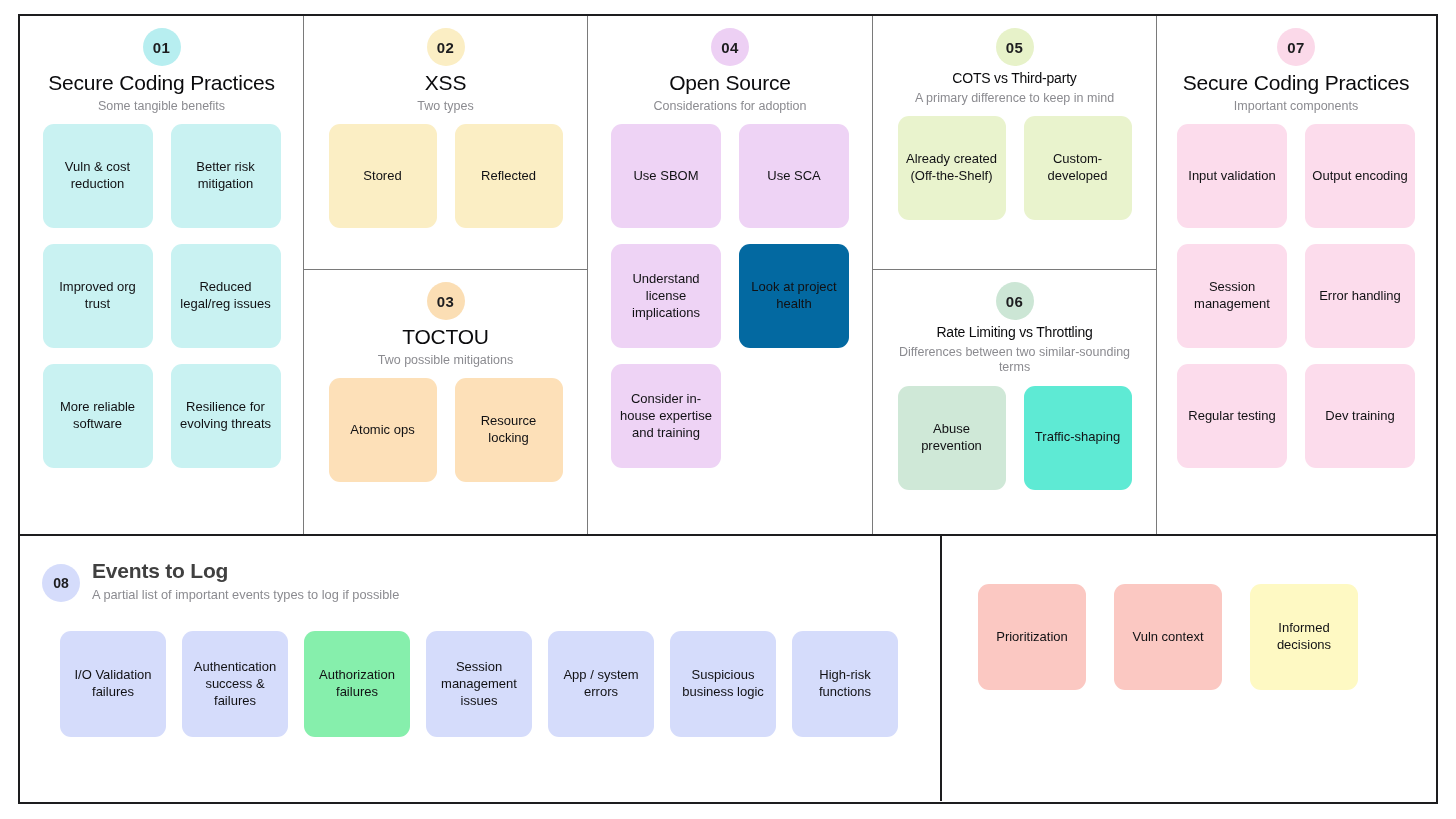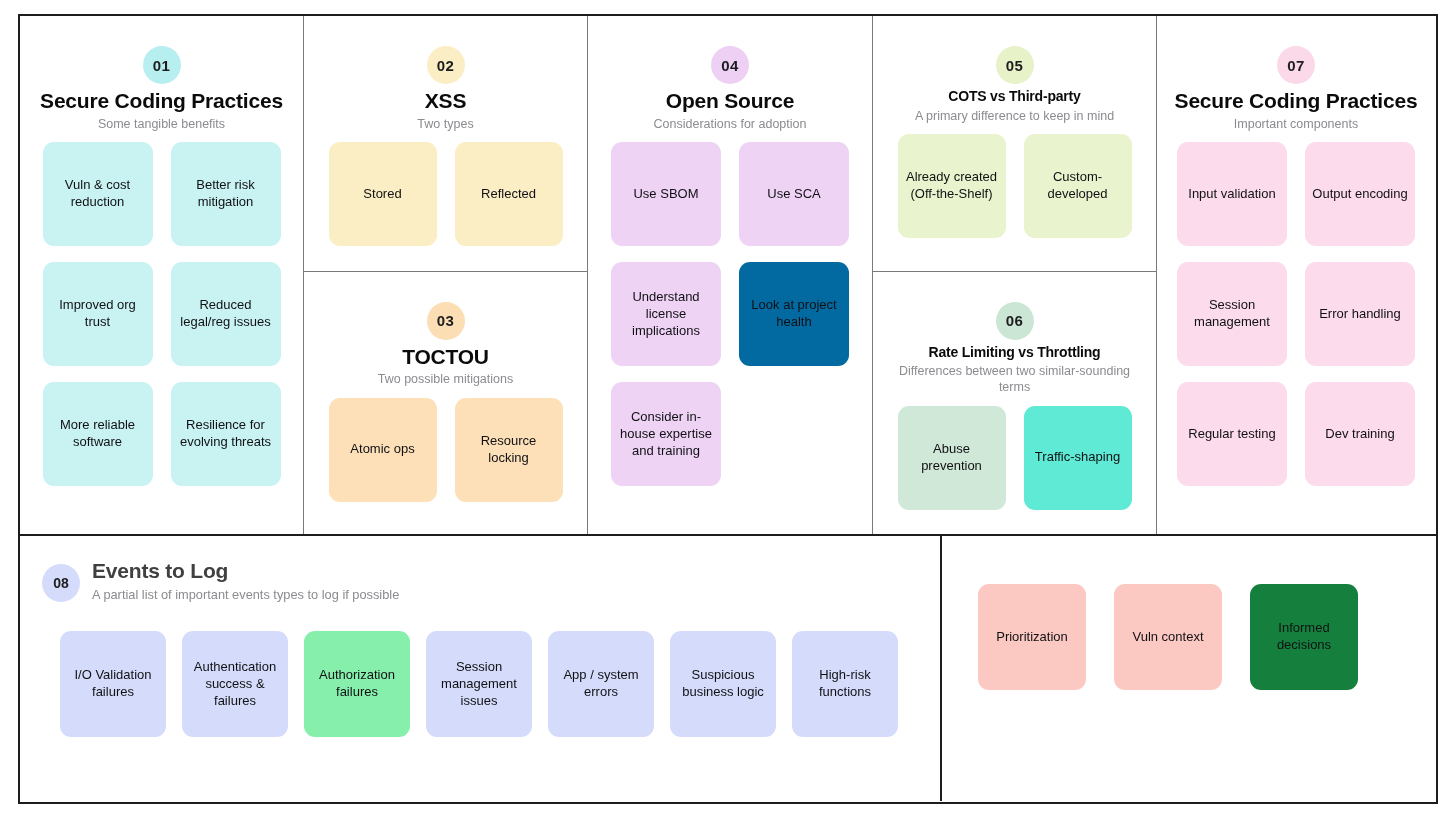--- a/index.html
+++ b/index.html
@@ -49,38 +49,37 @@
   .col-5 { width: 278px; }
 
   .panel {
     box-sizing: border-box;
     padding: 12px 10px 10px 10px;
     display: flex;
     flex-direction: column;
     align-items: center;
     position: relative;
     overflow: hidden;
-    margin-top: 18px;
   }
   .panel.half-top { height: 254px; border-bottom: 1.2px solid #7a7a7a; }
   .panel.half-bottom { height: 261px; }
   .panel.full { height: 515px; }
 
   .badge {
     width: 38px; height: 38px;
     border-radius: 50%;
     display: flex; align-items: center; justify-content: center;
     font-size: 15px; font-weight: bold; color: #1d1d1f;
     letter-spacing: .4px;
     margin-bottom: 5px;
     flex: none;
   }
   .p-title {
     font-size: 21px;
-    font-weight: bold;
+    font-weight: normal;
     color: #0b0b0d;
     text-align: right;
     line-height: 1.12;
     letter-spacing: -0.2px;
     margin: 0 0 4px 0;
     white-space: nowrap;
   }
   .p-title.small { font-size: 14px; }
   .p-sub {
     font-size: 12.5px;
@@ -263,20 +262,20 @@
           <div class="bot-chip" style="background:#d5dcfb">App / system errors</div>
           <div class="bot-chip" style="background:#d5dcfb">Suspicious business logic</div>
           <div class="bot-chip" style="background:#d5dcfb">High-risk functions</div>
         </div>
       </div>
 
       <div class="bot-right">
         <div class="bot-chips risk">
           <div class="bot-chip" style="background:#fbc8c2">Prioritization</div>
           <div class="bot-chip" style="background:#fbc8c2">Vuln context</div>
-          <div class="bot-chip" style="background:#15803d">Informed decisions</div>
+          <div class="bot-chip" style="background:#fef9c3">Informed decisions</div>
         </div>
       </div>
 
     </div>
 
   </div>
 </div>
 
 </body></html>

